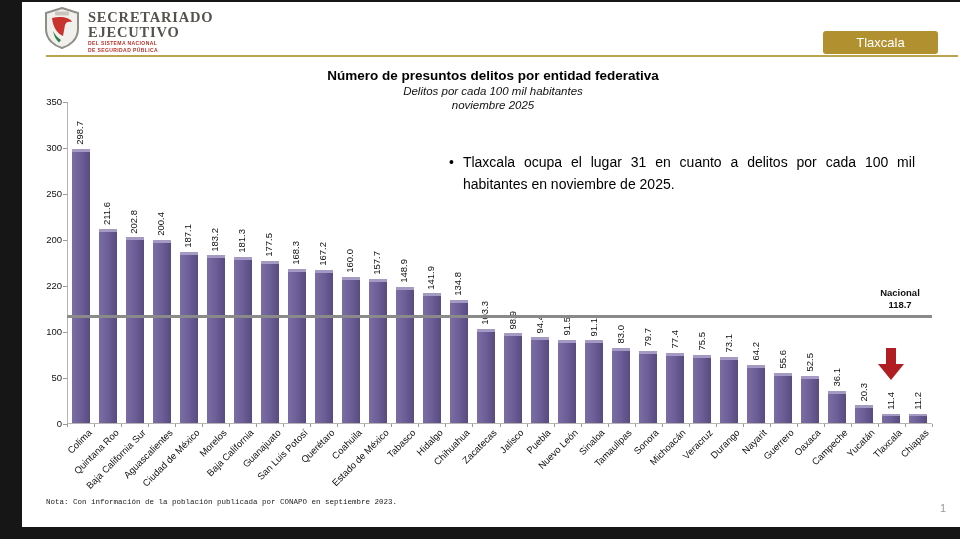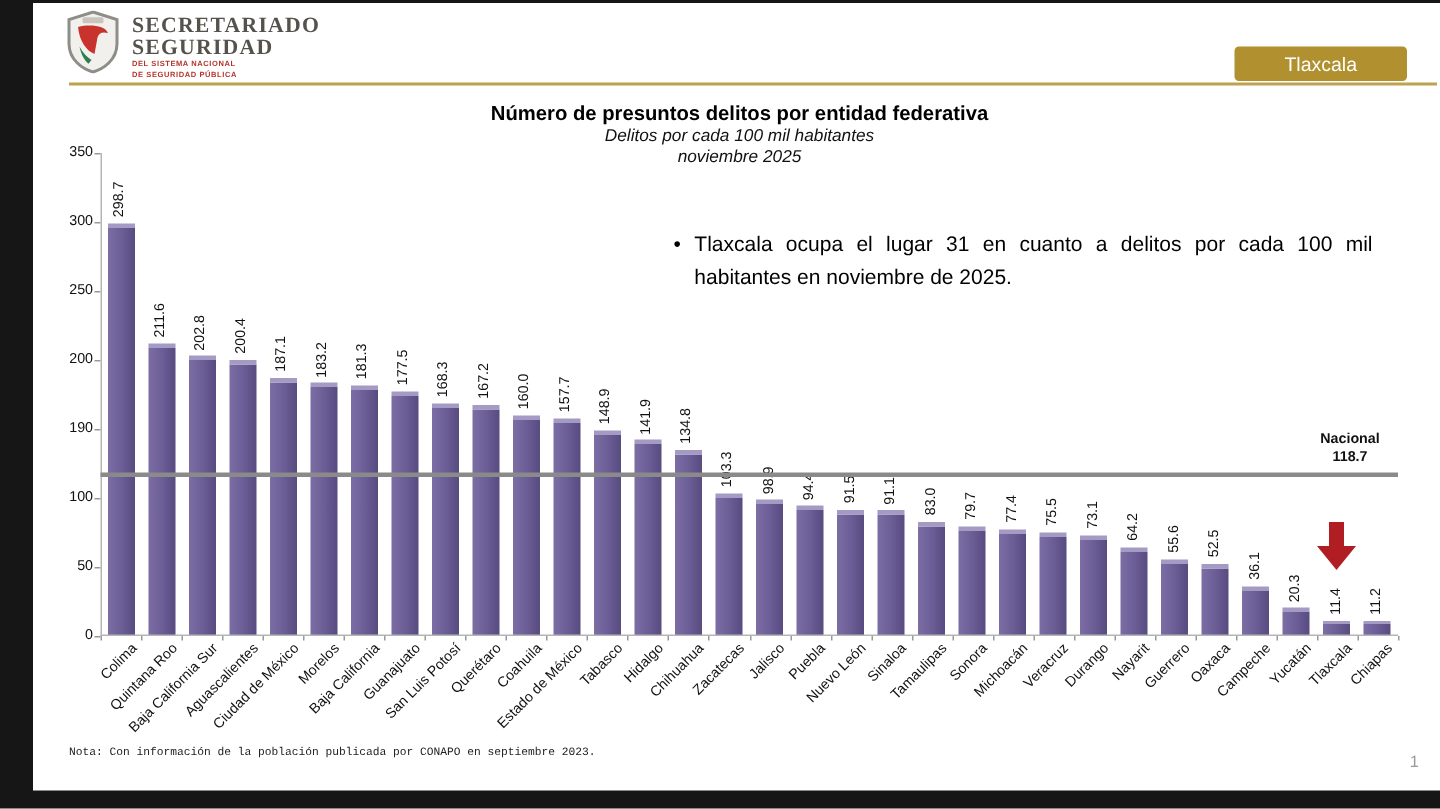--- a/index.html
+++ b/index.html
@@ -68,21 +68,21 @@
   <div class="logo">
     <svg width="36" height="42" viewBox="0 0 36 42">
       <path d="M18 1 L34 6 V22 C34 33 25 39 18 41 C11 39 2 33 2 22 V6 Z" fill="#f2f0ec" stroke="#8f8d88" stroke-width="2"></path>
       <rect x="11" y="4.5" width="14" height="4" rx="1" fill="#c9c5bd"></rect>
       <path d="M8 11 C16 9 26 10 28 15 C24 14 22 15 21 18 L19 29 C14 27 9 21 8 11 Z" fill="#c8332d"></path>
       <path d="M9 24 C11 28 14 31 17 33 L15 35.5 C12 33 10 29 9 24 Z" fill="#2e7d4f"></path>
     </svg>
   </div>
   <div class="agency-text">
     <div class="ag1">SECRETARIADO</div>
-    <div class="ag1">SEGURIDAD</div>
+    <div class="ag1">EJECUTIVO</div>
     <div class="ag2">DEL SISTEMA NACIONAL</div>
     <div class="ag2">DE SEGURIDAD PÚBLICA</div>
   </div>
 
   <div class="badge">Tlaxcala</div>
   <div class="gold-rule"></div>
 
   <div class="ctitle">Número de presuntos delitos por entidad federativa</div>
   <div class="csub1">Delitos por cada 100 mil habitantes</div>
   <div class="csub2">noviembre 2025</div>
@@ -92,21 +92,21 @@
     <div class="anntext">Tlaxcala ocupa el lugar 31 en cuanto a delitos por cada 100 mil habitantes en noviembre de 2025.</div>
   </div>
 
   <div id="yaxis">
       <div class="ylabel" style="top: 416px;">0</div>
       <div class="ymark" style="top: 422px;"></div>
       <div class="ylabel" style="top: 370px;">50</div>
       <div class="ymark" style="top: 376px;"></div>
       <div class="ylabel" style="top: 324px;">100</div>
       <div class="ymark" style="top: 330px;"></div>
-      <div class="ylabel" style="top: 278px;">190</div>
+      <div class="ylabel" style="top: 278px;">220</div>
       <div class="ymark" style="top: 284px;"></div>
       <div class="ylabel" style="top: 232px;">200</div>
       <div class="ymark" style="top: 238px;"></div>
       <div class="ylabel" style="top: 186px;">250</div>
       <div class="ymark" style="top: 192px;"></div>
       <div class="ylabel" style="top: 140px;">300</div>
       <div class="ymark" style="top: 146px;"></div>
       <div class="ylabel" style="top: 94px;">350</div>
       <div class="ymark" style="top: 100px;"></div>
     </div>

